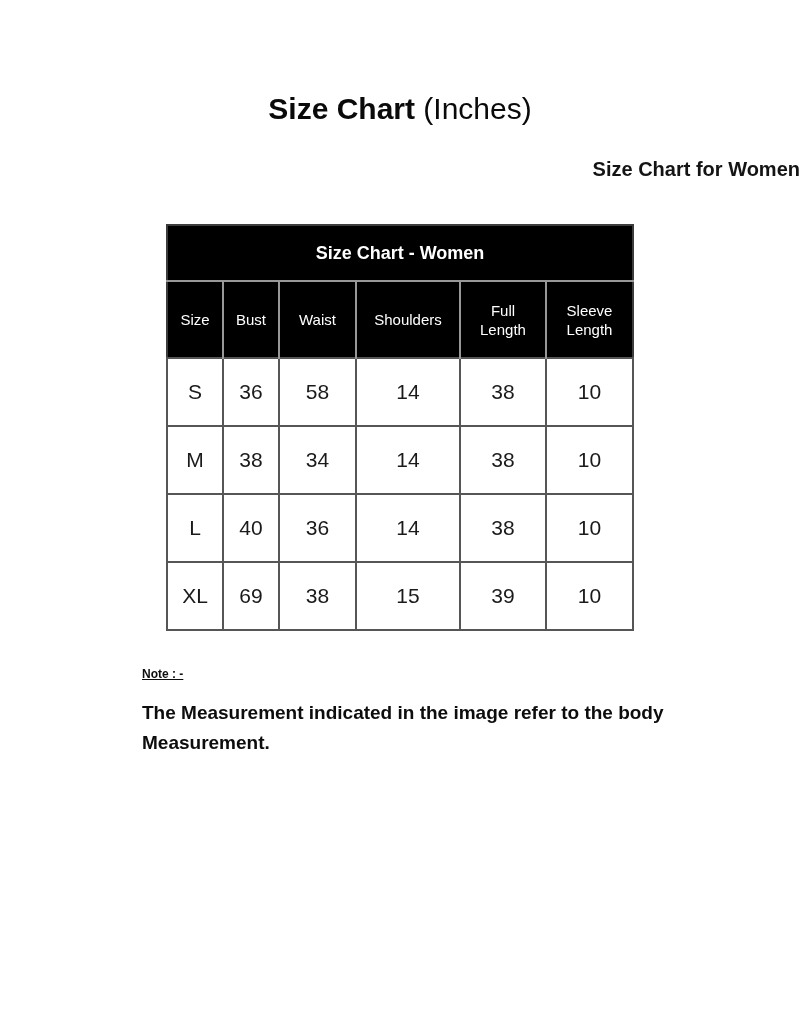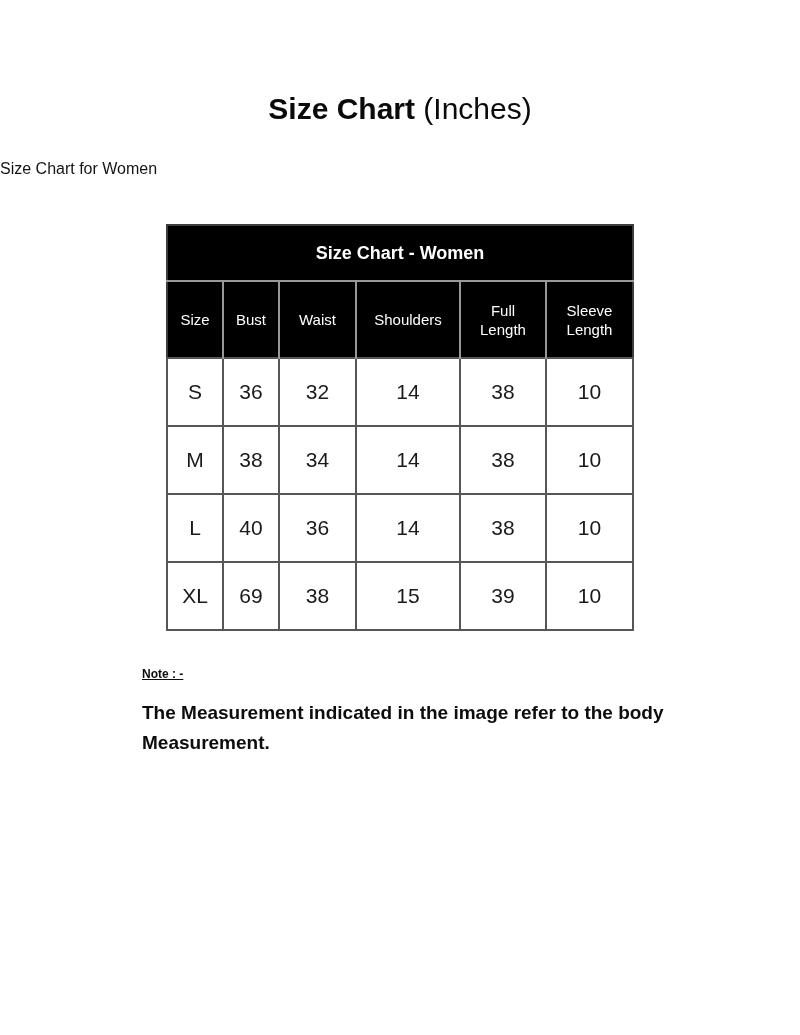--- a/index.html
+++ b/index.html
@@ -21,24 +21,24 @@
     padding-top: 92px;
     text-align: center;
     font-size: 30px;
     line-height: 34px;
     font-weight: normal;
     color: #0a0a0a;
   }
   .page-title .bold { font-weight: bold; }
   .page-subtitle {
     margin: 31px 0 0 0;
-    text-align: left;
-    font-size: 16px;
+    text-align: right;
+    font-size: 20px;
     line-height: 24px;
-    font-weight: normal;
+    font-weight: bold;
     color: #141414;
   }
   table.size-chart {
     border-collapse: collapse;
     table-layout: fixed;
     width: 466px;
     margin: 43px auto 0 auto;
     border: 2px solid #3d3d3d;
   }
   table.size-chart col.c-size   { width: 56px; }
@@ -129,21 +129,21 @@
         <th>Full
 Length</th>
         <th>Sleeve
 Length</th>
       </tr>
     </thead>
     <tbody>
       <tr>
         <td>S</td>
         <td>36</td>
-        <td>32</td>
+        <td>58</td>
         <td>14</td>
         <td>38</td>
         <td>10</td>
       </tr>
       <tr>
         <td>M</td>
         <td>38</td>
         <td>34</td>
         <td>14</td>
         <td>38</td>

